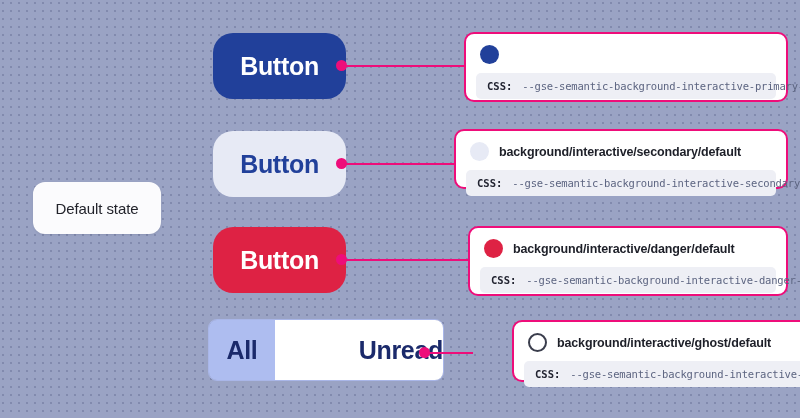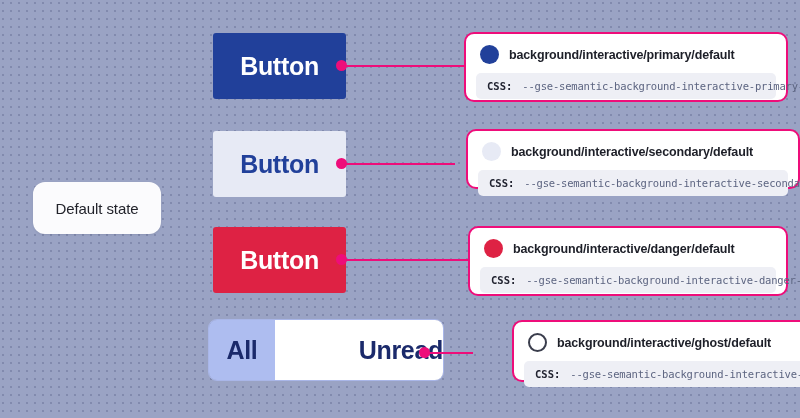--- a/index.html
+++ b/index.html
@@ -45,21 +45,21 @@
     color: #22232b;
     letter-spacing: -0.1px;
   }
 
   
   .btn {
     position: absolute;
     display: flex;
     align-items: center;
     justify-content: center;
-    border-radius: 3px;
+    border-radius: 20px;
     font-size: 25px;
     font-weight: bold;
     letter-spacing: -0.3px;
   }
   .btn-primary {
     left: 213px; top: 33px;
     width: 133px; height: 66px;
     background: #21409a;
     color: #ffffff;
   }
@@ -210,29 +210,28 @@
 
   <div class="connector" style="left:341px; top:259px; width:128px;"></div>
   <div class="dot" style="left:336px; top:254px;"></div>
 
   <div class="connector" style="left:425px; top:352px; width:48px;"></div>
   <div class="dot" style="left:419px; top:347px;"></div>
 
   <div class="card" style="left:464px; top:32px; width:324px; height:70px;">
     <div class="card-head">
       <span class="swatch" style="background:#21409a;"></span>
-      <span class="card-title">background/interactive/primary/default</span>
     </div>
     <div class="css-chip">
       <span class="css-label">CSS:</span>
       <span class="css-value">--gse-semantic-background-interactive-primary-default</span>
     </div>
   </div>
 
-  <div class="card" style="left:454px; top:129px; width:334px; height:60px;margin-left:12px;">
+  <div class="card" style="left:454px; top:129px; width:334px; height:60px;">
     <div class="card-head">
       <span class="swatch" style="background:#e7eaf5;"></span>
       <span class="card-title">background/interactive/secondary/default</span>
     </div>
     <div class="css-chip">
       <span class="css-label">CSS:</span>
       <span class="css-value">--gse-semantic-background-interactive-secondary-default</span>
     </div>
   </div>
 

